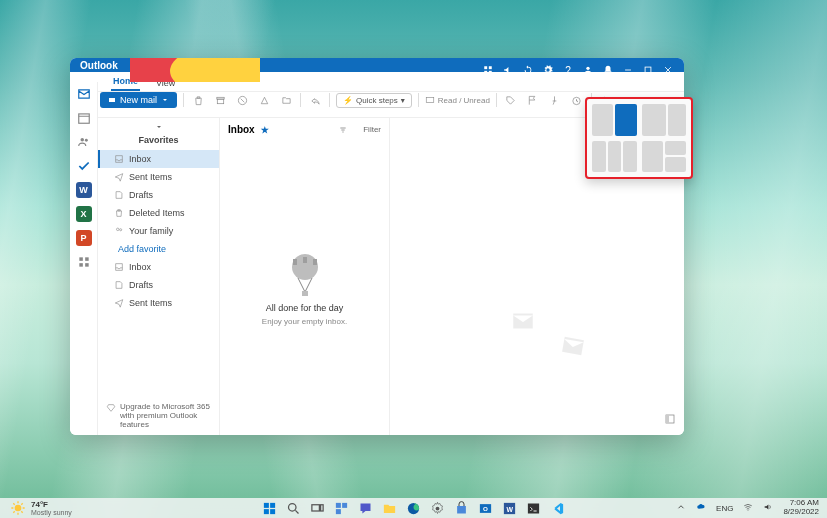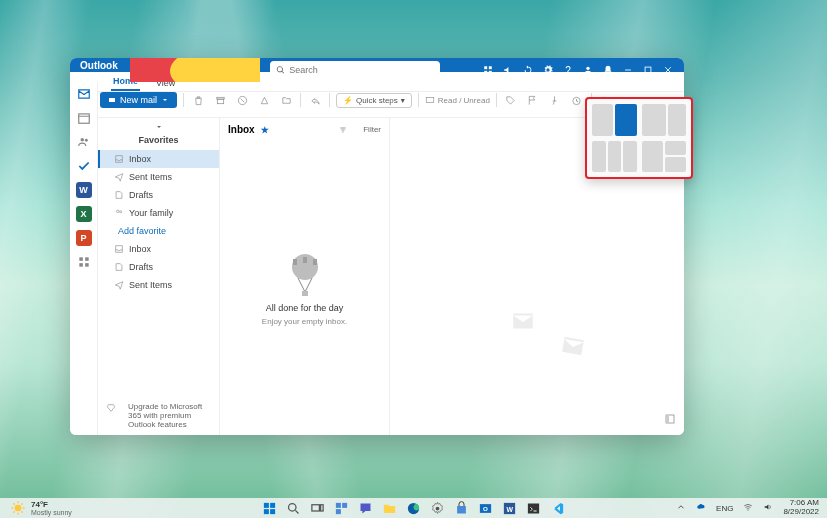--- a/index.html
+++ b/index.html
@@ -57,21 +57,21 @@
 .app-more svg{width:14px;height:14px;fill:#888;}
 
 
 .navpane { width:122px; margin-left:28px; border-right:1px solid #eee; font-size:9px; color:#333; overflow:hidden; position:relative;}
 .section-head { display:flex; align-items:center; gap:4px; padding:5px 8px; color:#444; font-weight:600;flex-direction:column; }
 .section-head svg{width:8px;height:8px;fill:#666;}
 .folder { display:flex; align-items:center; gap:5px; padding:4px 8px 4px 16px; cursor:pointer; color:#444;}
 .folder svg{width:10px;height:10px;fill:#888;stroke:#888;}
 .folder.active { background:#d5e7f7; border-left:2px solid #0f6cbd; padding-left:14px;}
 .addfav { color:#0f6cbd; padding:4px 8px 4px 20px; cursor:pointer;}
-.upgrade { position:absolute; bottom:6px; left:8px; right:4px; font-size:8px; color:#666; display:flex; gap:12px;}
+.upgrade { position:absolute; bottom:6px; left:8px; right:4px; font-size:8px; color:#666; display:flex; gap:4px;}
 .upgrade svg{width:10px;height:10px;fill:#888;flex-shrink:0;margin-top:1px;}
 
 
 .listpane { width:170px; border-right:1px solid #eee; display:flex; flex-direction:column;}
 .list-head { display:flex; align-items:center; justify-content:space-between; padding:6px 8px; font-size:10px;}
 .list-head .title { font-weight:600; display:flex; align-items:center; gap:6px;}
 .list-head .star{color:#0f6cbd;font-size:9px;}
 .list-head .filter { font-size:8px; color:#666; display:flex; align-items:center; gap:16px; cursor:pointer;}
 .list-head .filter svg{width:8px;height:8px;fill:#666;}
 .empty { flex:1; display:flex; flex-direction:column; align-items:center; justify-content:center; gap:4px; color:#666;}
@@ -114,26 +114,20 @@
 
 <div class="rays"></div>
 
 <div class="window">
 
   <div class="titlebar">
     <div class="tb-brand">Outlook</div>
     <div class="tb-curve">
         <div class="tb-green"></div>
       </div>
-    <div class="tb-search">
-      <svg viewBox="0 0 24 24">
-          <path d="M10 2a8 8 0 105 14.3l5 5 1.4-1.4-5-5A8 8 0 0010 2zm0 2a6 6 0 110 12 6 6 0 010-12z"></path>
-        </svg>
-      <input placeholder="Search" style="">
-    </div>
     <div class="tb-icons">
       <span>
           <svg viewBox="0 0 24 24">
             <rect x="3" y="3" width="7" height="7"></rect>
             <rect x="14" y="3" width="7" height="7"></rect>
             <rect x="3" y="14" width="7" height="7"></rect>
             <rect x="14" y="14" width="7" height="7"></rect>
           </svg>
         </span>
       <span>
@@ -330,20 +324,26 @@
           <svg viewBox="0 0 24 24">
             <path d="M3 12l18-8-6 18-3-7z" fill="none" stroke-width="1.5"></path>
           </svg>
           <span>Sent Items</span>
         </div>
       <div class="folder">
           <svg viewBox="0 0 24 24">
             <path d="M5 4h10l4 4v12H5z" fill="none" stroke-width="1.5"></path>
           </svg>
           <span>Drafts</span>
+        </div>
+      <div class="folder">
+          <svg viewBox="0 0 24 24">
+            <path d="M6 7h12l-1 13H7zM9 4h6v3H9z" fill="none" stroke-width="1.5"></path>
+          </svg>
+          <span>Deleted Items</span>
         </div>
       <div class="folder">
           <svg viewBox="0 0 24 24">
             <circle cx="9" cy="8" r="3" fill="none" stroke-width="1.5"></circle>
             <circle cx="16" cy="9" r="2.5" fill="none" stroke-width="1.5"></circle>
           </svg>
           <span>Your family</span>
         </div>
       <div class="addfav">Add favorite</div>
 

